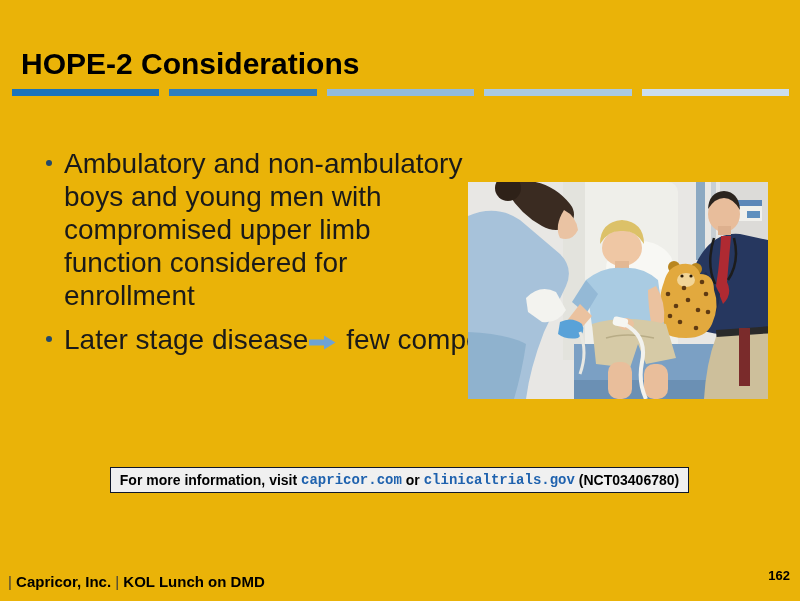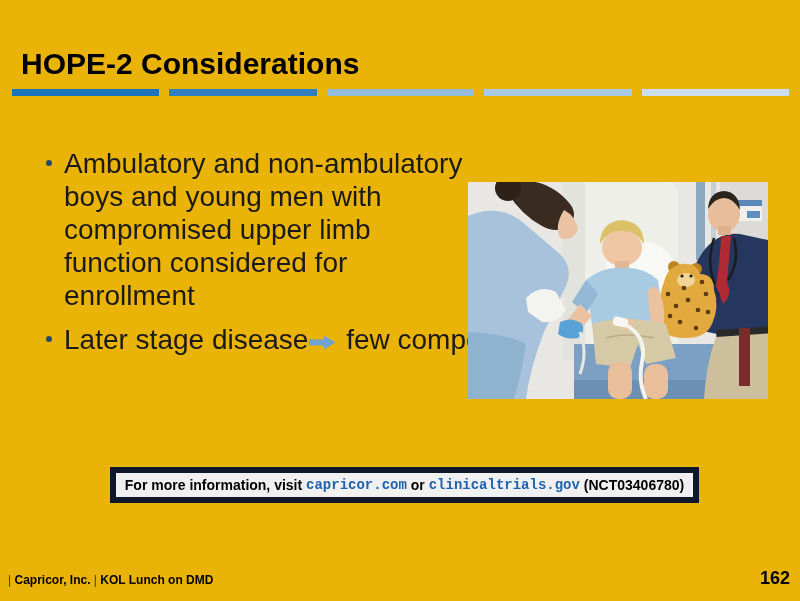--- a/index.html
+++ b/index.html
@@ -14,27 +14,27 @@
   .bullets{position:absolute;left:46px;top:147px;width:420px;font-size:28px;line-height:33px;color:#1a1a1a;}
   .bullet{display:flex;margin:0 0 11px 0;}
   .dot{flex:0 0 auto;width:6px;height:6px;border-radius:50%;background:#24496B;margin:13px 12px 0 0;}
   .btext{flex:1 1 auto;}
   .oneline{white-space:nowrap;}
   .arrow-icon{display:inline-block;vertical-align:-1px;margin:0 2px 0 1px;}
 
   .photo{position:absolute;left:468px;top:182px;width:300px;height:217px;}
   .photo svg{display:block;width:300px;height:217px;}
 
-  .infobox{position:absolute;left:110px;top:467px;width:577px;height:24px;background:#F0F0F0;border:6px solid #0f172a;
+  .infobox{position:absolute;left:110px;top:467px;width:577px;height:24px;background:#F0F0F0;border:1px solid #0f172a;
            display:flex;align-items:center;justify-content:center;font-size:14px;font-weight:700;color:#000;white-space:pre;}
   .info-link{color:#1F62AE;font-family:Liberation Mono, monospace;}
 
-  .footer-left{position:absolute;left:8px;top:573px;font-size:12px;font-weight:700;color:#000;white-space:pre;}
+  .footer-left{position:absolute;left:8px;top:573px;font-size:15px;font-weight:700;color:#000;white-space:pre;}
   .footer-left .sep{font-weight:400;color:#3c3c3c;}
-  .pagenum{position:absolute;right:10px;top:568px;font-size:18px;font-weight:700;color:#000;}
+  .pagenum{position:absolute;right:10px;top:568px;font-size:13px;font-weight:700;color:#000;}
 </style>
 </head>
 <body>
 
 <div class="slide">
 
   <h1 class="title">HOPE-2 Considerations</h1>
 
   <div class="divider">
       <div class="bar" style="background: rgb(27, 116, 187);"></div>

